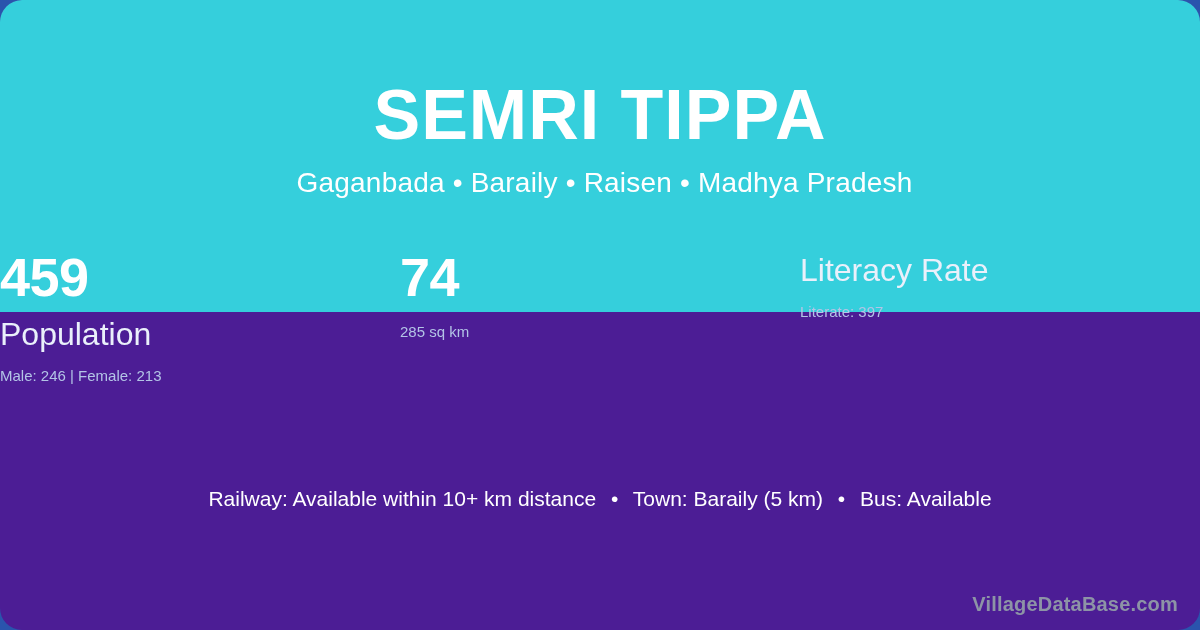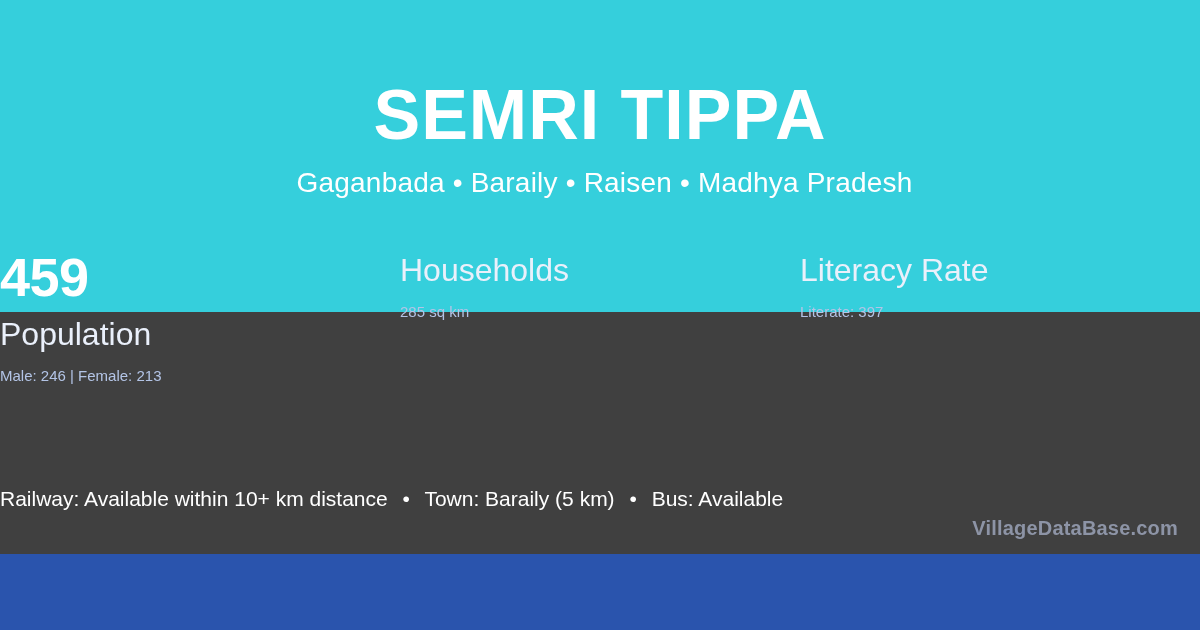--- a/index.html
+++ b/index.html
@@ -13,23 +13,24 @@
   body {
     font-family: "Liberation Sans", sans-serif;
     background: #2a54ad;
     position: relative;
   }
 
   
   .card {
     position: relative;
     width: 1200px;
-    height: 554px;
-    background: #404040;
+    height: 630px;
+    background: #4c1d95;
     overflow: hidden;
+    border-radius: 22px;
   }
 
   
   .banner {
     position: absolute;
     top: 0;
     left: 0;
     width: 1200px;
     height: 312px;
     background: #35cfdc;
@@ -103,20 +104,21 @@
     line-height: 1.4;
     margin-top: 9px;
   }
 
   
   .info-line {
     position: absolute;
     top: 485px;
     left: 0;
     width: 1200px;
+    text-align: center;
     font-size: 21px;
     font-weight: 400;
     color: #ffffff;
     line-height: 1.3;
     white-space: nowrap;
   }
 
   .info-sep {
     display: inline-block;
     padding: 0 9px;
@@ -150,21 +152,21 @@
 
   <div class="stats-row">
 
     <div class="stat-col">
       <div class="stat-value">459</div>
       <div class="stat-label">Population</div>
       <div class="stat-sub">Male: 246 | Female: 213</div>
     </div>
 
     <div class="stat-col">
-      <div class="stat-label">Households</div>
+      <div class="stat-value">74</div>
       <div class="stat-sub">285 sq km</div>
     </div>
 
     <div class="stat-col">
       <div class="stat-label">Literacy Rate</div>
       <div class="stat-sub">Literate: 397</div>
     </div>
 
   </div>
 

